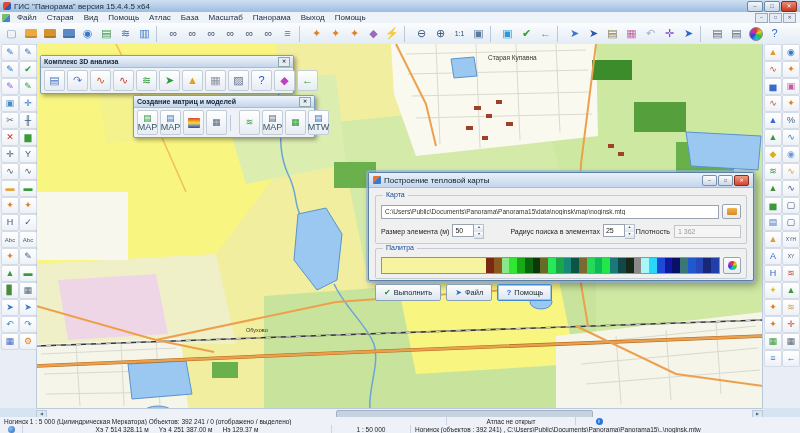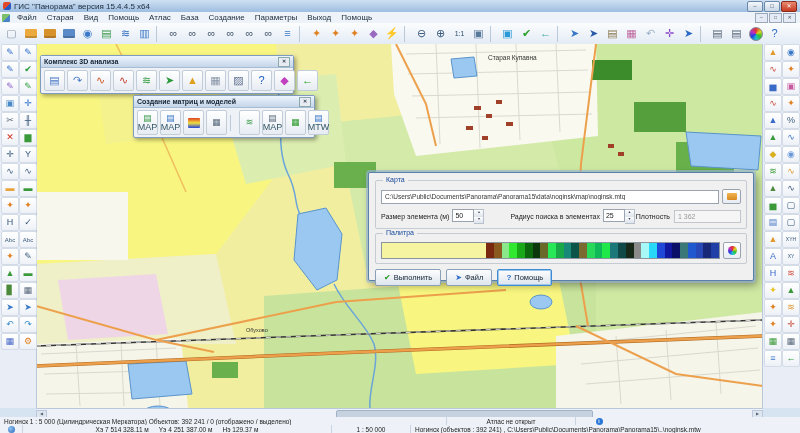--- a/index.html
+++ b/index.html
@@ -121,22 +121,22 @@
 
 <div class="abs menubar">
   <span class="mapicon"></span>
   <span style="display:flex">
       <span class="mitem">Файл</span>
       <span class="mitem">Старая</span>
       <span class="mitem">Вид</span>
       <span class="mitem">Помощь</span>
       <span class="mitem">Атлас</span>
       <span class="mitem">База</span>
-      <span class="mitem">Создание</span>
-      <span class="mitem">Параметры</span>
+      <span class="mitem">Масштаб</span>
+      <span class="mitem">Панорама</span>
       <span class="mitem">Выход</span>
       <span class="mitem">Помощь</span>
     </span>
   <span class="mdibtns">
     <span class="mdib">–</span>
     <span class="mdib">□</span>
     <span class="mdib">✕</span>
   </span>
 </div>
 
@@ -649,20 +649,29 @@
         <span style="color: rgb(42, 154, 42);">▦</span>
       </div>
       <div class="fbtn fbtn2">
         <span style="color: rgb(58, 120, 200);">▤</span>
         <span class="mini">MTW</span>
       </div>
     </div>
 </div>
 
 <div class="abs dialog">
+  <div class="dtitle">
+    <span class="dicon"></span>
+    <span>Построение тепловой карты</span>
+    <span style="margin-left:auto;display:flex;gap:1px">
+      <span class="dwb">–</span>
+      <span class="dwb">□</span>
+      <span class="dwb close">✕</span>
+    </span>
+  </div>
   <div class="dcontent">
     <div class="group">
       <span class="glabel">Карта</span>
       <div class="pathrow">
         <input class="tinput" readonly="" value="C:\Users\Public\Documents\Panorama\Panorama15\data\noginsk\map\noginsk.mtq" style="">
         <span class="folderbtn">
             <i></i>
           </span>
       </div>
       <div class="paramrow">

